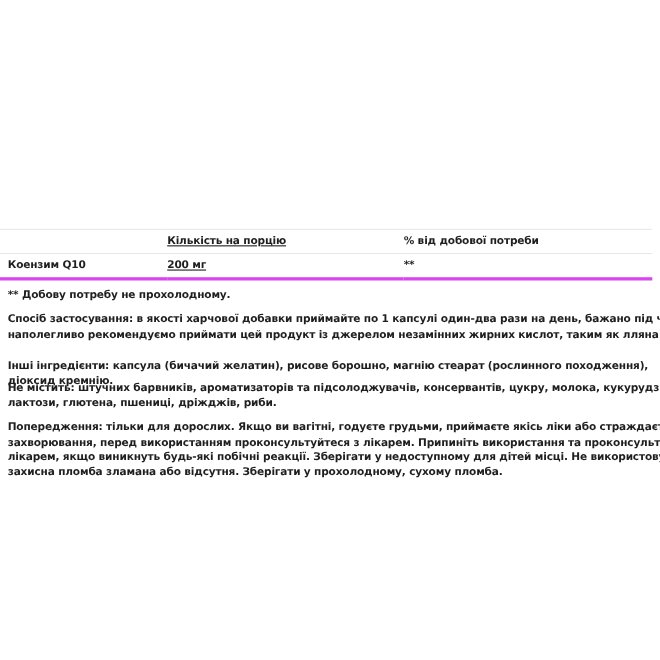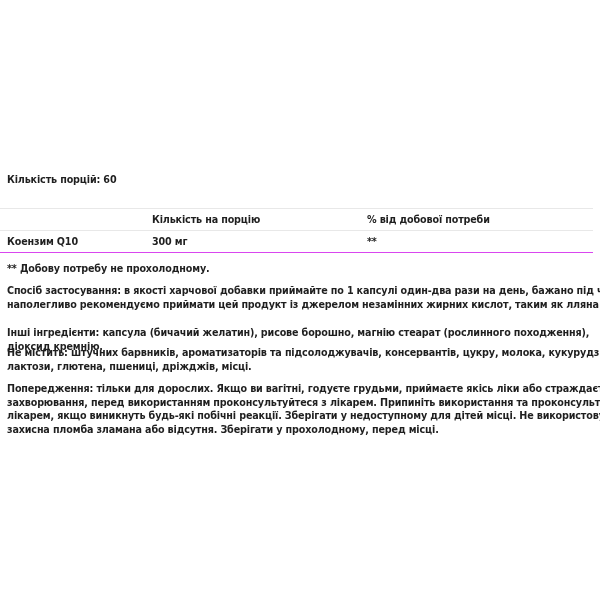--- a/index.html
+++ b/index.html
@@ -41,71 +41,70 @@
     }
     table.facts td, table.facts th {
       text-align: left;
       font-weight: 600;
       padding: 0;
       height: 21px;
       border-top: 1px solid #e8e8e8;
       vertical-align: middle;
       white-space: nowrap;
     }
-    table.facts tr:last-child td { border-bottom: 1px solid #d946ef; }
+    table.facts tr:last-child td { border-bottom: 3px solid #d946ef; }
     .c1 { width: 145px; padding-left: 7px !important; }
-    .c2 { width: 215px; }
+    .c2 { width: 215px; text-decoration: underline; }
     .c3 { }
     .para {
       position: absolute;
       left: 7px;
       width: 586px;
       line-height: 13.5px;
     }
     .footnote { top: 262px; }
     .usage { top: 284px; }
     .other { top: 326px; }
     .free { top: 346px; }
     .warning { top: 382px; }
     .para .ln { display: block; white-space: nowrap; height: 13.5px; }
   </style>
 </head>
 <body>
 
 <div class="wrap">
-  <div class="line servings-count">Кількість порцій: 60</div>
 </div>
 
 <table class="facts">
   <tbody>
       <tr>
     <th class="c1"></th>
     <th class="c2">Кількість на порцію</th>
     <th class="c3">% від добової потреби</th>
   </tr>
   <tr>
     <td class="c1">Коензим Q10</td>
-    <td class="c2">300 мг</td>
+    <td class="c2">200 мг</td>
     <td class="c3">**</td>
   </tr>
 </tbody>
   </table>
 
 <div class="para footnote">** Добову потребу не прохолодному.</div>
 
 <div class="para usage">
   <span class="ln">Спосіб застосування: в якості харчової добавки приймайте по 1 капсулі один-два рази на день, бажано під час їжі. Ми</span>
   <span class="ln">наполегливо рекомендуємо приймати цей продукт із джерелом незамінних жирних кислот, таким як лляна олія Best</span>
 </div>
 
 <div class="para other">Інші інгредієнти: капсула (бичачий желатин), рисове борошно, магнію стеарат (рослинного походження), діоксид кремнію.</div>
 
 <div class="para free">
   <span class="ln">Не містить: штучних барвників, ароматизаторів та підсолоджувачів, консервантів, цукру, молока, кукурудзи, сої, яєць,</span>
-  <span class="ln">лактози, глютена, пшениці, дріжджів, місці.</span>
+  <span class="ln">лактози, глютена, пшениці, дріжджів, риби.</span>
 </div>
 
 <div class="para warning">
   <span class="ln">Попередження: тільки для дорослих. Якщо ви вагітні, годуєте грудьми, приймаєте якісь ліки або страждаєте на якесь</span>
   <span class="ln">захворювання, перед використанням проконсультуйтеся з лікарем. Припиніть використання та проконсультуйтеся з</span>
   <span class="ln">лікарем, якщо виникнуть будь-які побічні реакції. Зберігати у недоступному для дітей місці.  Не використовуйте, якщо</span>
-  <span class="ln">захисна пломба зламана або відсутня. Зберігати у прохолодному, перед місці.</span>
+  <span class="ln">захисна пломба зламана або відсутня. Зберігати у прохолодному, сухому пломба.</span>
 </div>
 
 </body></html>

